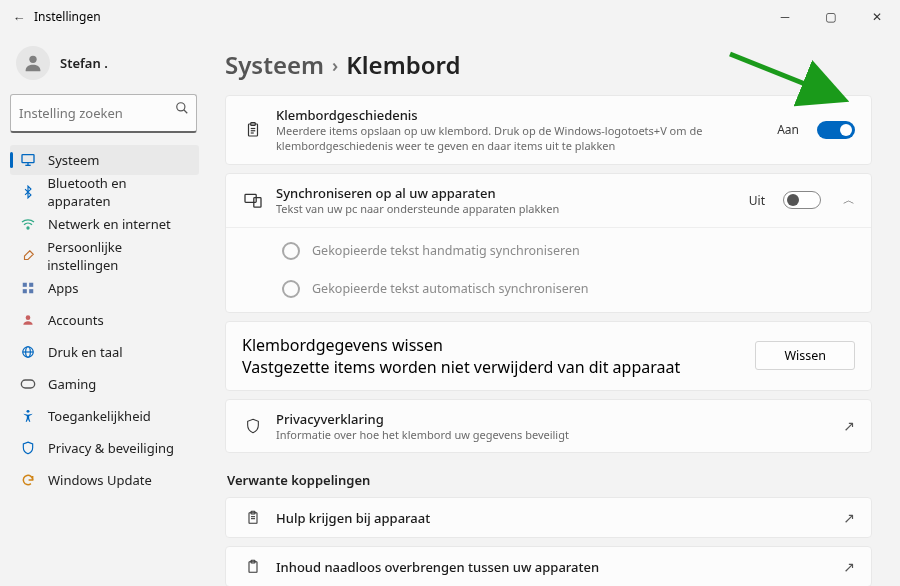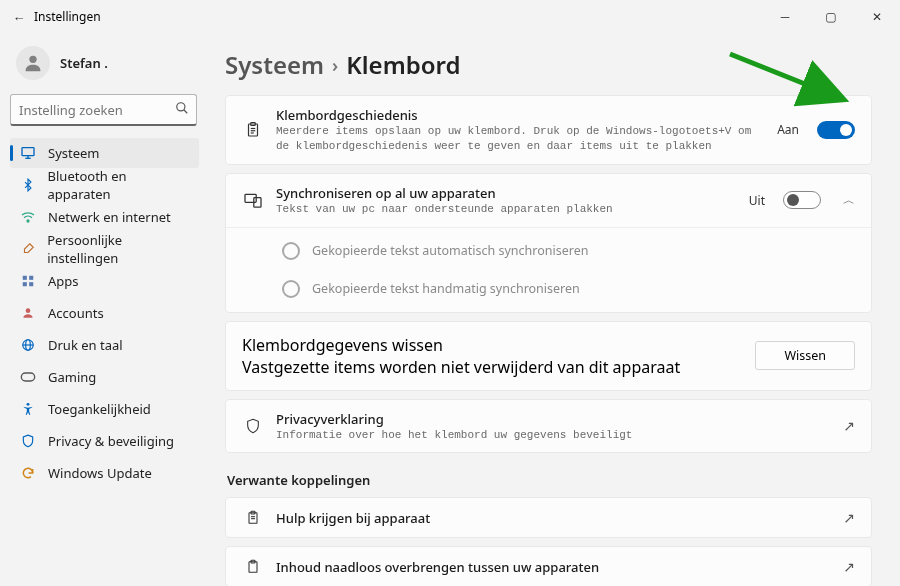--- a/index.html
+++ b/index.html
@@ -14,40 +14,40 @@
 
   .body { flex:1; display:flex; overflow:hidden; }
 
   .sidebar { width: 205px; padding: 8px 6px 0 10px; display:flex; flex-direction:column; }
   .profile { display:flex; align-items:center; gap:10px; padding: 6px 4px 14px 6px; text-align: center; }
   .avatar { width:34px; height:34px; border-radius:50%; background:#e6e6e6; display:flex; align-items:center; justify-content:center; }
   .avatar svg { width:22px; height:22px; fill:#808080;}
   .pname { font-size:13px; font-weight:600; color:#222; }
 
   .searchwrap { position:relative; margin: 0 2px 10px 0;}
-  .search { width:100%; height:32px; border:1px solid #b5b5b5; border-bottom:2px solid #666; border-radius:3px; background:#fcfcfc; font-size:13px; padding:0 30px 0 8px; color:#555; }
+  .search { width:100%; height:39px; border:1px solid #b5b5b5; border-bottom:2px solid #666; border-radius:3px; background:#fcfcfc; font-size:13px; padding:0 30px 0 8px; color:#555; }
   .searchicon { position:absolute; right:8px; top:7px; color:#555; font-size:13px; pointer-events:none;}
 
   .nav { display:flex; flex-direction:column; gap:2px; margin-top:2px;}
   .navitem { display:flex; align-items:center; gap:12px; height:30px; border-radius:3px; padding:0 10px; font-size:13px; color:#222; position:relative; cursor:pointer;}
   .navitem.active { background:#e9e9e9; }
   .navitem.active::before { content:""; position:absolute; left:0; top:7px; bottom:7px; width:3px; border-radius:2px; background:#0067c0; }
   .navicon { width:16px; height:16px; display:flex; align-items:center; justify-content:center; }
 
   .main { flex:1; padding: 10px 28px 4px 20px; overflow-y:auto; }
   .bc { display:flex; align-items:center; gap:8px; font-size:24px; font-weight:600; color:#222; margin:6px 0 14px 0;}
   .bc .parent { color:#555; font-weight:600;}
   .bc .chev { color:#777; font-size:18px;}
 
   .card { background:#fcfcfc; border:1px solid #e8e8e8; border-radius:4px; margin-bottom:8px; }
   .row { display:flex; align-items:center; padding:10px 16px; gap:12px; }
   .row .ic { width:22px; display:flex; justify-content:center; color:#333;}
   .row .txt { flex:1; }
   .row .ttl { font-size:13px; font-weight:500; color:#1a1a1a; }
-  .row .sub { font-size:11px; color:#6a6a6a; line-height:1.35;font-family:Liberation Mono, monospace; }
+  .row .sub { font-size:11px; color:#6a6a6a; line-height:1.35; }
   .state { font-size:12px; color:#333; margin-right:6px;}
   .toggle { width:38px; height:18px; border-radius:10px; position:relative; }
   .toggle .knob { position:absolute; width:12px; height:12px; border-radius:50%; top:3px; }
   .toggle.on { background:#0067c0; }
   .toggle.on .knob { right:3px; background:#fff; }
   .toggle.off { background:#fff; border:1px solid #888; }
   .toggle.off .knob { left:3px; background:#555; top:2px;}
   .chevbtn { margin-left:10px; color:#555; font-size:12px;}
   .extern { color:#555; font-size:14px; }
   
@@ -247,25 +247,25 @@
           </div>
           <span class="state">Uit</span>
           <div class="toggle off">
               <div class="knob"></div>
             </div>
           <span class="chevbtn">︿</span>
         </div>
         <div class="radiolist">
           <div class="radiorow">
             <div class="radio"></div>
-            <div class="lbl">Gekopieerde tekst automatisch synchroniseren</div>
+            <div class="lbl">Gekopieerde tekst handmatig synchroniseren</div>
           </div>
           <div class="radiorow">
             <div class="radio"></div>
-            <div class="lbl">Gekopieerde tekst handmatig synchroniseren</div>
+            <div class="lbl">Gekopieerde tekst automatisch synchroniseren</div>
           </div>
         </div>
       </div>
 
       <div class="clearcard">
         <div class="txt">
           <div class="ttl">Klembordgegevens wissen</div>
           <div class="sub">Vastgezette items worden niet verwijderd van dit apparaat</div>
         </div>
         <button class="clearbtn">Wissen</button>

